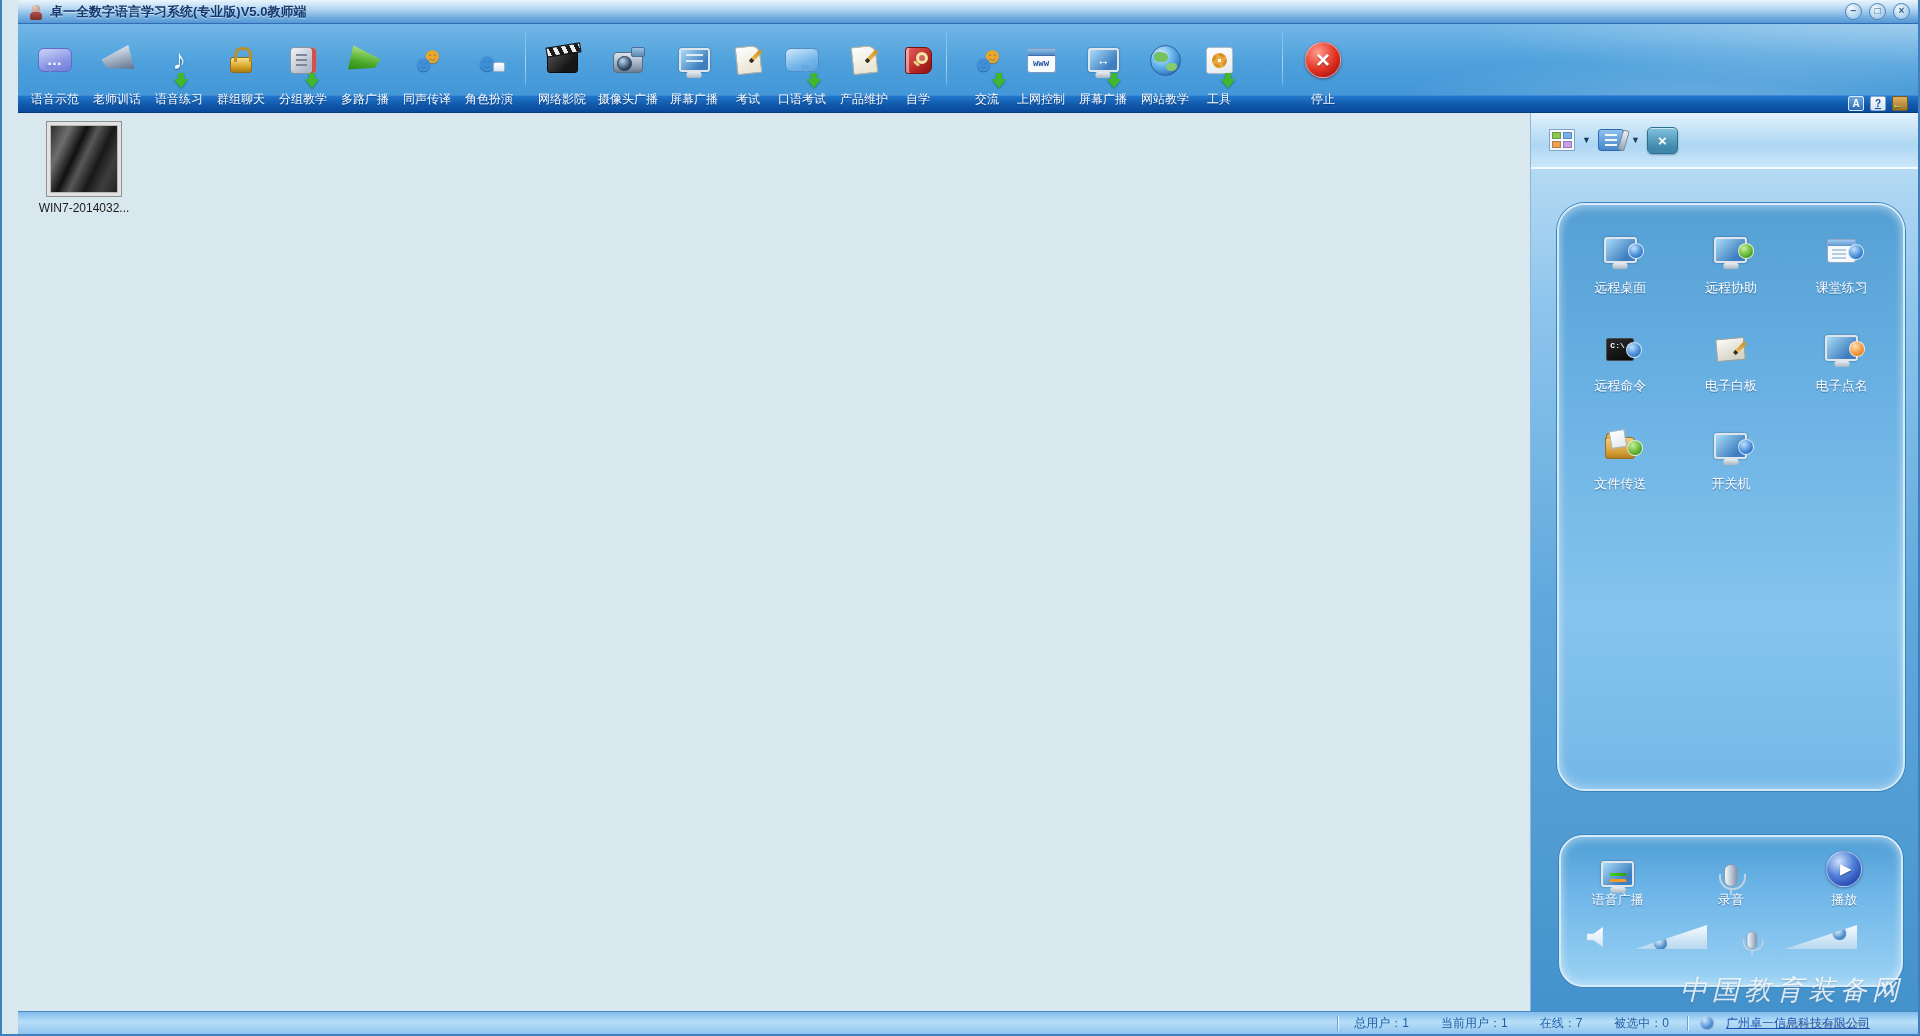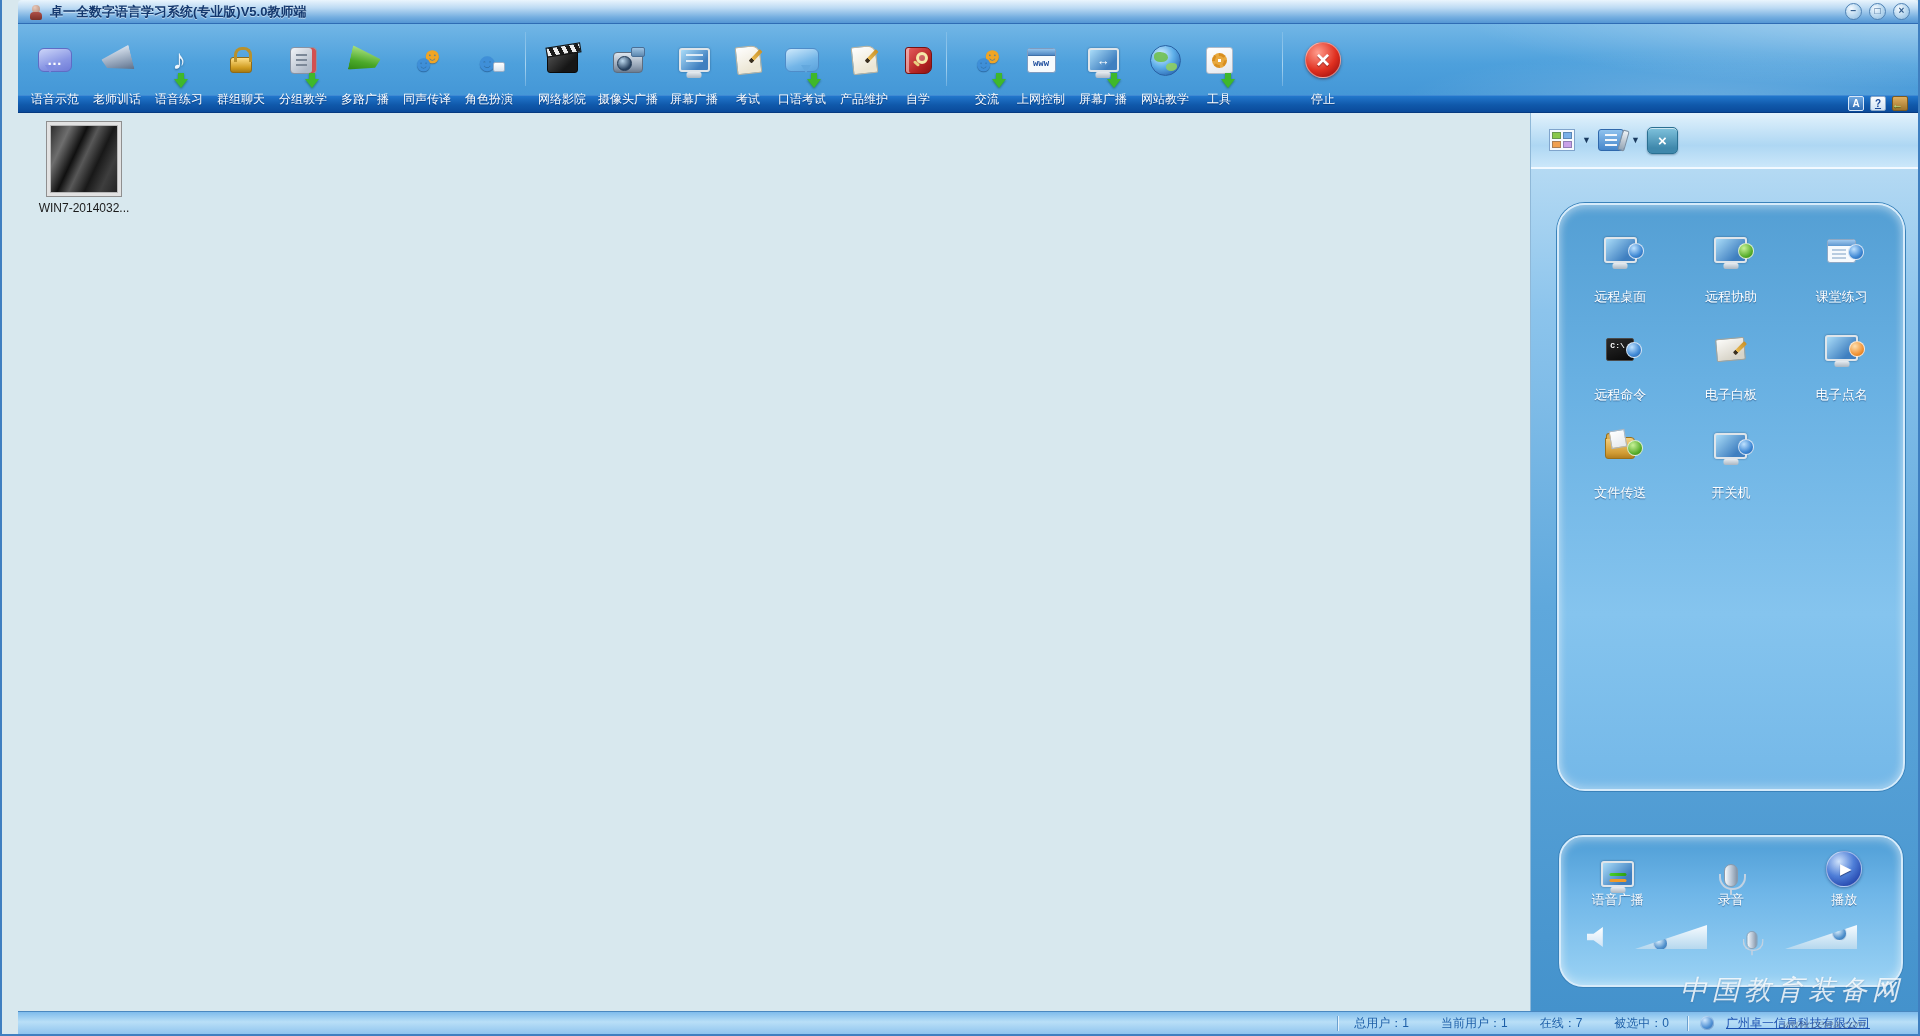--- a/index.html
+++ b/index.html
@@ -207,21 +207,21 @@
     display:flex; align-items:center; justify-content:center;
     box-shadow:inset 0 1px 0 rgba(255,255,255,.6), 0 1px 2px rgba(0,40,70,.35); }
 
   .glass-panel { position:absolute; border-radius:28px; border:2px solid #d6ebfa;
     background:linear-gradient(180deg,#549fd4 0%,#68b0e2 30%,#85c4ee 70%,#74b8e8 100%);
     box-shadow:0 0 0 1px #3a82ba, inset 0 3px 8px rgba(255,255,255,.4), inset 0 -4px 10px rgba(255,255,255,.25); }
   .tools-panel { left:26px; top:90px; width:348px; height:588px; padding:16px 6px 0 6px;
     display:grid; grid-template-columns:repeat(3,1fr); grid-auto-rows:98px; align-content:start; }
   .pt-item { display:flex; flex-direction:column; align-items:center; cursor:pointer; }
   .pt-ico { height:48px; display:flex; align-items:flex-end; justify-content:center; position:relative; padding-bottom:6px; }
-  .pt-label { font-size:13px; color:#fff; text-shadow:0 1px 1px rgba(10,50,100,.55); margin-top:19px; white-space:nowrap; }
+  .pt-label { font-size:13px; color:#fff; text-shadow:0 1px 1px rgba(10,50,100,.55); margin-top:10px; white-space:nowrap; }
 
   .badge { position:absolute; width:16px; height:16px; border-radius:50%; right:-9px; bottom:2px;
     border:1px solid rgba(255,255,255,.75); z-index:2; }
   .badge.globe { background:radial-gradient(circle at 35% 30%,#bfe2ff,#3f88d4 60%,#1f5aa0); }
   .badge.green { background:radial-gradient(circle at 35% 30%,#c8f298,#54ab28 65%,#2f7f12); }
   .badge.orange { background:radial-gradient(circle at 35% 30%,#ffe0b0,#ef8f2f 65%,#b85f10); }
   .badge.red { background:
       linear-gradient(#fff,#fff) center/9px 3px no-repeat,
       linear-gradient(#fff,#fff) center/3px 9px no-repeat,
       radial-gradient(circle at 35% 30%,#ff9a9a,#d42020 65%,#8f0f0f); }

